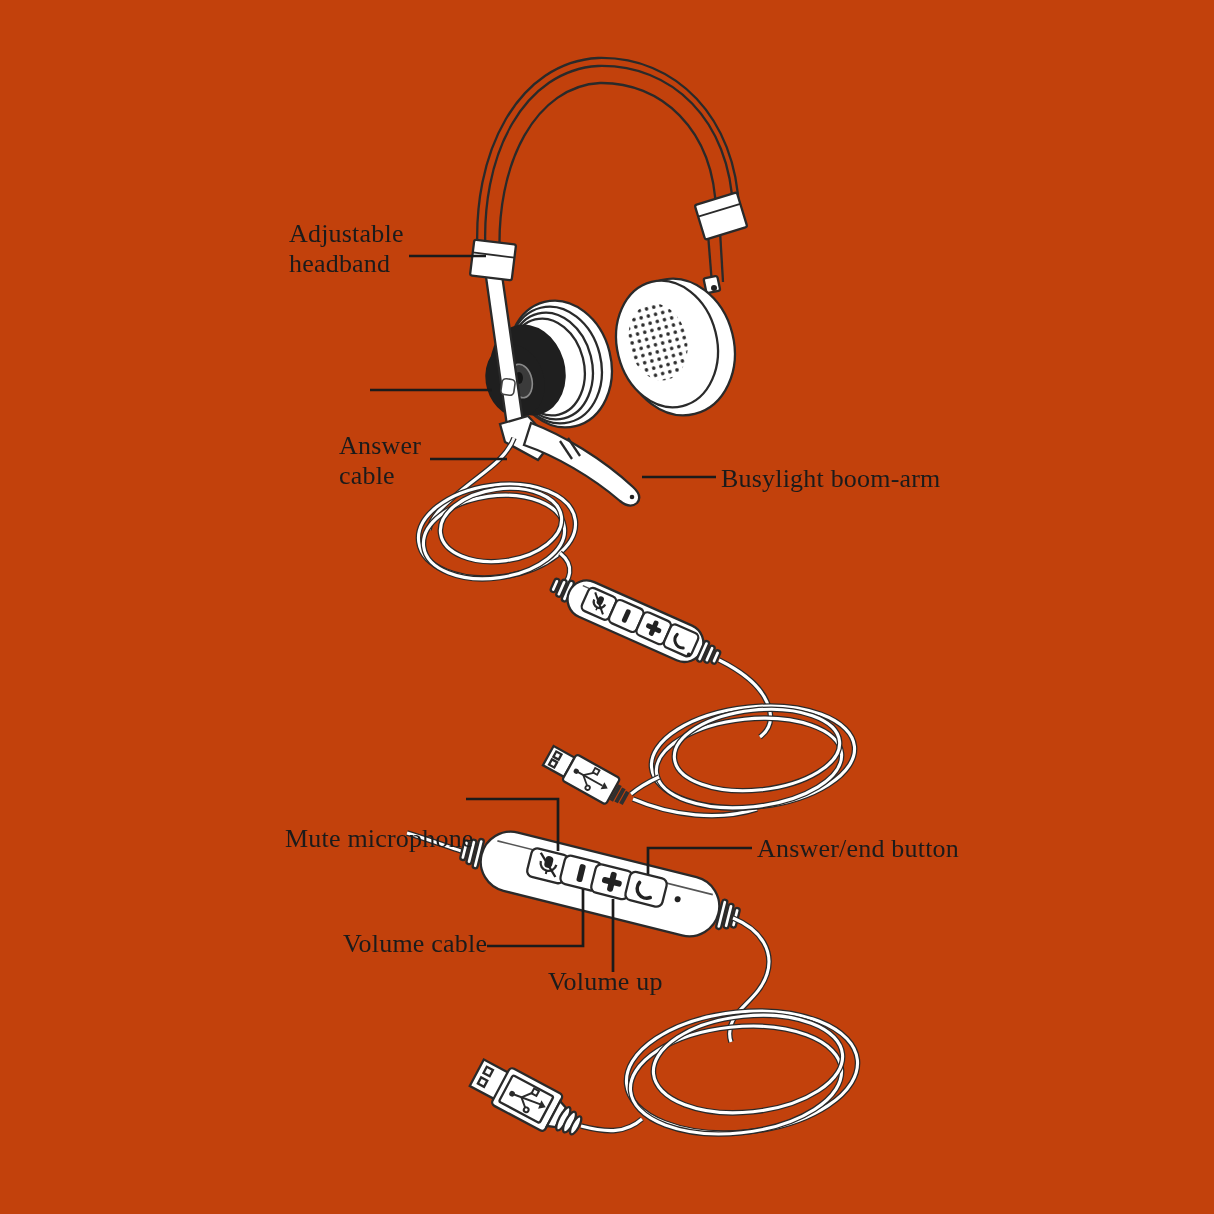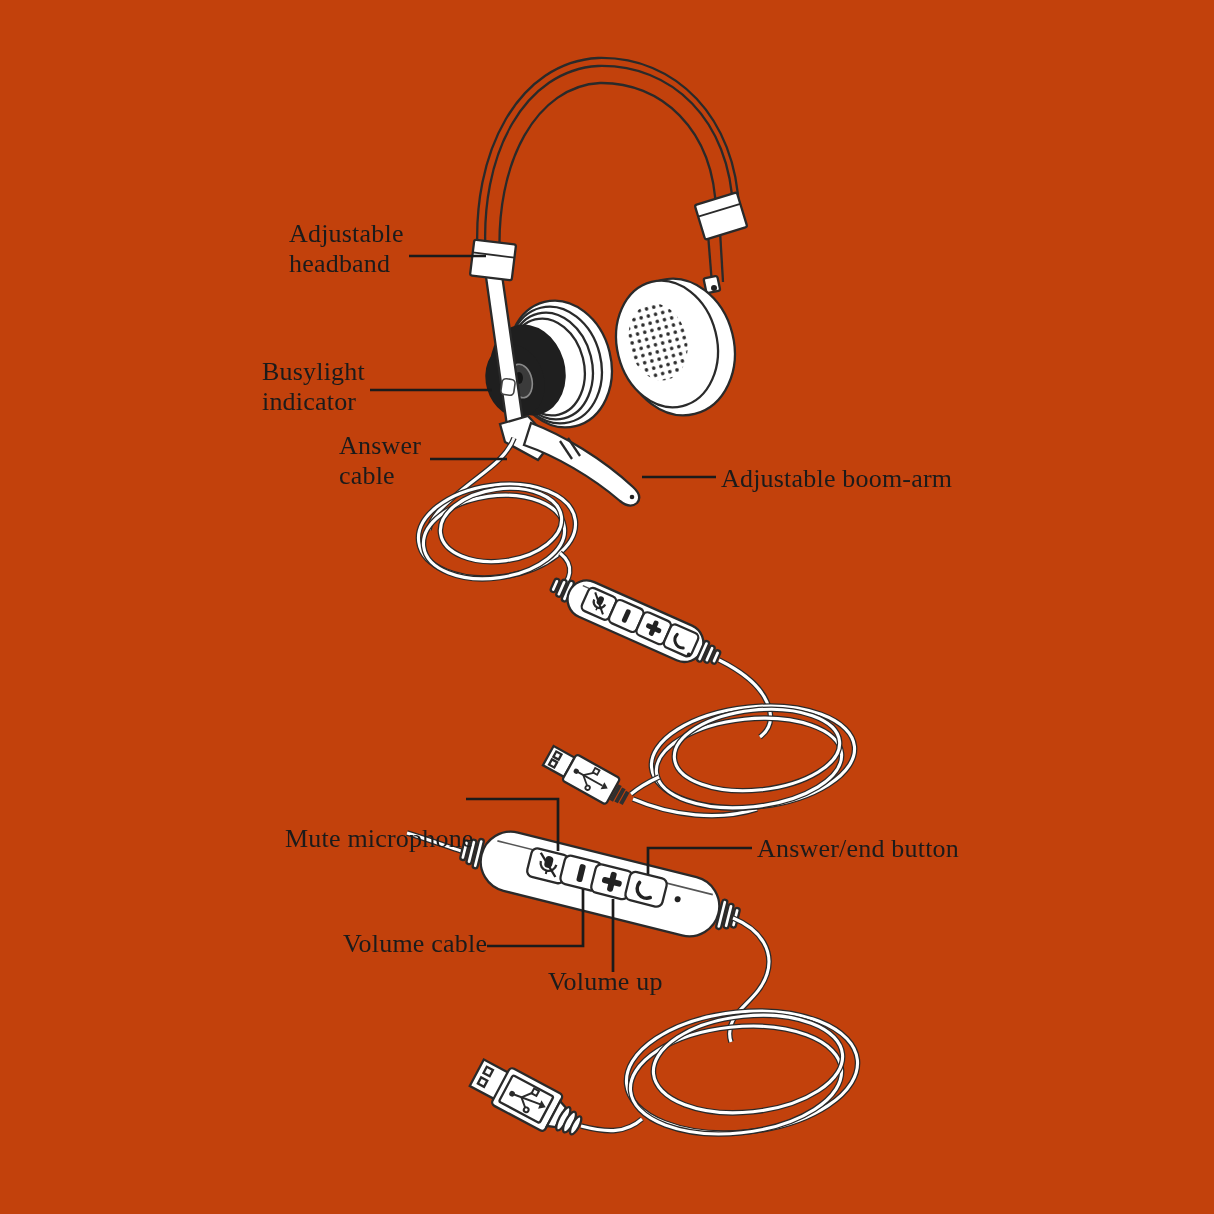--- a/index.html
+++ b/index.html
@@ -259,21 +259,20 @@
     <path class="ptr" d="M 430 459 L 507 459"></path>
     <path class="ptr" d="M 642 477 L 716 477"></path>
     <path class="ptr" d="M 466 799 L 558 799 L 558 851"></path>
     <path class="ptr" d="M 752 848 L 648 848 L 648 874"></path>
     <path class="ptr" d="M 487 946 L 583 946 L 583 889"></path>
     <path class="ptr" d="M 613 972 L 613 899"></path>
   </g>
 </svg>
 
 <div class="lbl wrap" style="left:289px;top:219px;width:122px;">Adjustable headband</div>
-<div class="lbl wrap" style="left:262px;top:357px;width:112px;">Busylight indicator</div>
 <div class="lbl wrap" style="left:339px;top:431px;width:96px;">Answer cable</div>
-<div class="lbl" style="left:721px;top:464px;">Adjustable boom-arm</div>
+<div class="lbl" style="left:721px;top:464px;">Busylight boom-arm</div>
 <div class="lbl" style="left:285px;top:824px;">Mute microphone</div>
 <div class="lbl" style="left:757px;top:834px;">Answer/end button</div>
 <div class="lbl" style="left:343px;top:929px;">Volume cable</div>
 <div class="lbl" style="left:548px;top:967px;">Volume up</div>
 
 </div>
 
 </body></html>

